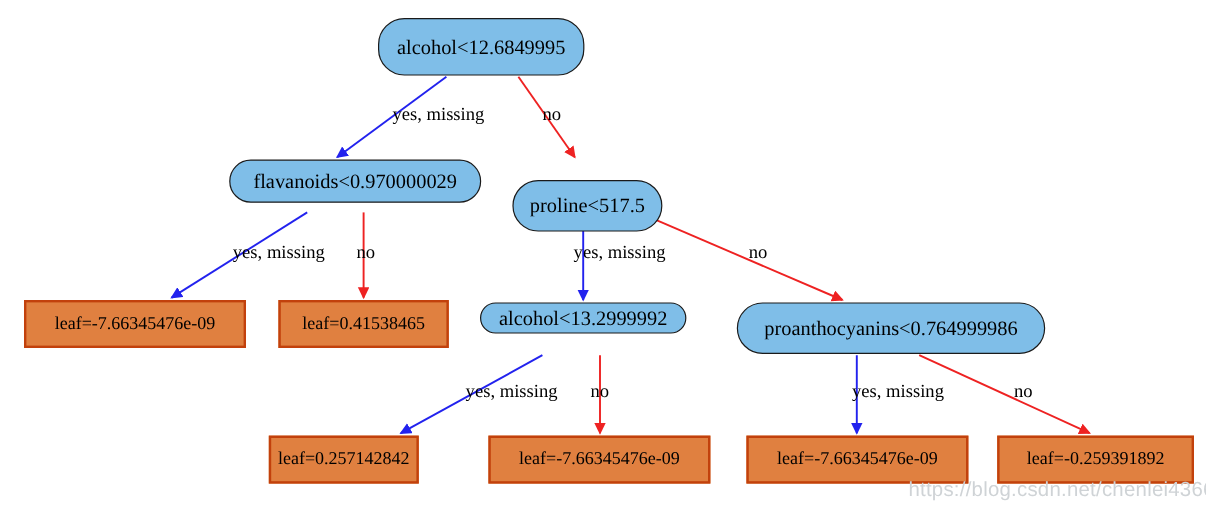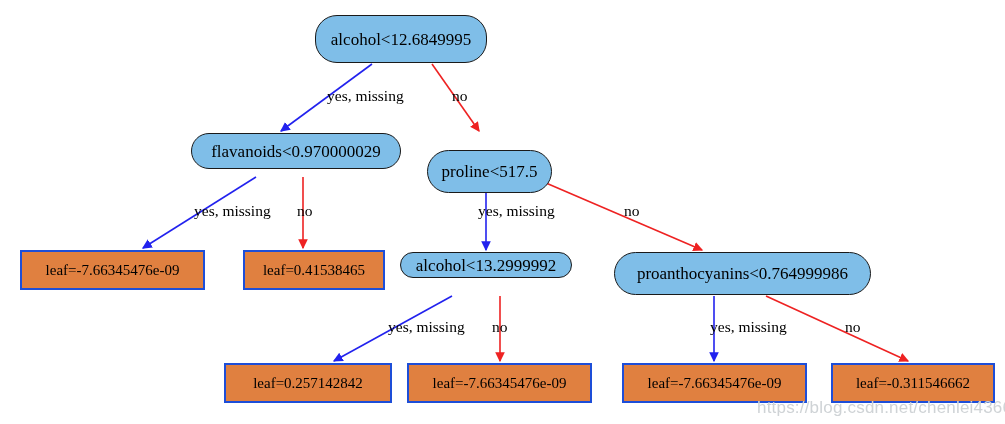--- a/index.html
+++ b/index.html
@@ -35,21 +35,21 @@
     line-height: 1;
   }
   .node.split {
     background: #7fbee8;
     border: 1.6px solid #1a1a1a;
     border-radius: 22px;
     font-size: 17px;
   }
   .node.leaf {
     background: #e08040;
-    border: 2px solid #1d4ed8;
+    border: 2px solid #c2410c;
     border-radius: 0;
     font-size: 15px;
   }
   .edge-label {
     position: absolute;
     color: #000000;
     font-size: 15.5px;
     white-space: nowrap;
     line-height: 1;
   }
@@ -88,27 +88,27 @@
         <line x1="714" y1="296" x2="714" y2="361" stroke="#2222ee" stroke-width="1.6" marker-end="url(#arrow-blue)"></line>
         <line x1="766" y1="296" x2="908" y2="361" stroke="#ee2222" stroke-width="1.6" marker-end="url(#arrow-red)"></line>
       </g>
   </svg>
 
   <div id="nodes-layer">
       <div class="node split" style="left: 315px; top: 15px; width: 172px; height: 48px;">alcohol&lt;12.6849995</div>
       <div class="node split" style="left: 191px; top: 133px; width: 210px; height: 36px;">flavanoids&lt;0.970000029</div>
       <div class="node split" style="left: 427px; top: 133px; width: 125px; height: 43px; margin-top: 17px;">proline&lt;517.5</div>
       <div class="node leaf" style="left: 20px; top: 250px; width: 185px; height: 40px;">leaf=-7.66345476e-09</div>
-      <div class="node leaf" style="left: 232px; top: 250px; width: 142px; height: 40px; margin-left: 11px;">leaf=0.41538465</div>
+      <div class="node leaf" style="left: 232px; top: 250px; width: 142px; height: 40px;">leaf=0.41538465</div>
       <div class="node split" style="left: 400px; top: 252px; width: 172px; height: 26px;">alcohol&lt;13.2999992</div>
       <div class="node split" style="left: 614px; top: 252px; width: 257px; height: 43px;">proanthocyanins&lt;0.764999986</div>
-      <div class="node leaf" style="left: 224px; top: 363px; width: 168px; height: 40px;">leaf=0.257142842</div>
+      <div class="node leaf" style="left: 224px; top: 363px; width: 125px; height: 40px;">leaf=0.257142842</div>
       <div class="node leaf" style="left: 407px; top: 363px; width: 185px; height: 40px;">leaf=-7.66345476e-09</div>
       <div class="node leaf" style="left: 622px; top: 363px; width: 185px; height: 40px;">leaf=-7.66345476e-09</div>
-      <div class="node leaf" style="left: 831px; top: 363px; width: 164px; height: 40px;">leaf=-0.311546662</div>
+      <div class="node leaf" style="left: 831px; top: 363px; width: 164px; height: 40px;">leaf=-0.259391892</div>
     </div>
   <div id="labels-layer">
       <div class="edge-label" style="left: 327px; top: 88px;">yes, missing</div>
       <div class="edge-label" style="left: 452px; top: 88px;">no</div>
       <div class="edge-label" style="left: 194px; top: 203px;">yes, missing</div>
       <div class="edge-label" style="left: 297px; top: 203px;">no</div>
       <div class="edge-label" style="left: 478px; top: 203px;">yes, missing</div>
       <div class="edge-label" style="left: 624px; top: 203px;">no</div>
       <div class="edge-label" style="left: 388px; top: 319px;">yes, missing</div>
       <div class="edge-label" style="left: 492px; top: 319px;">no</div>

